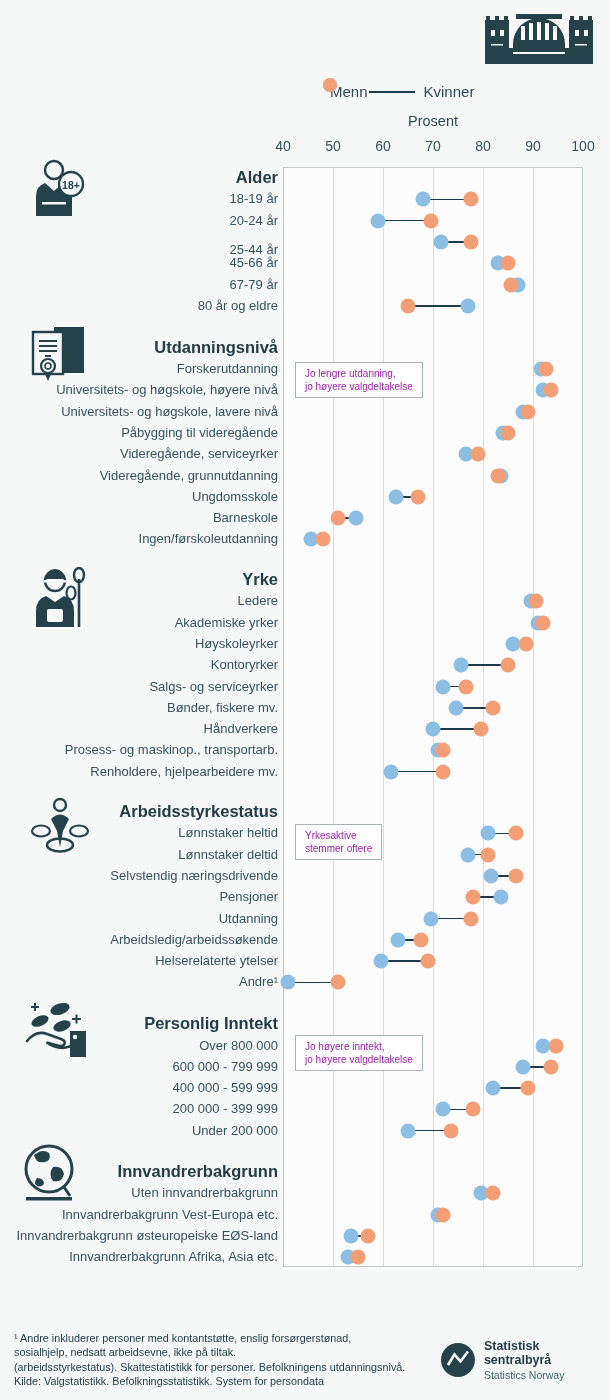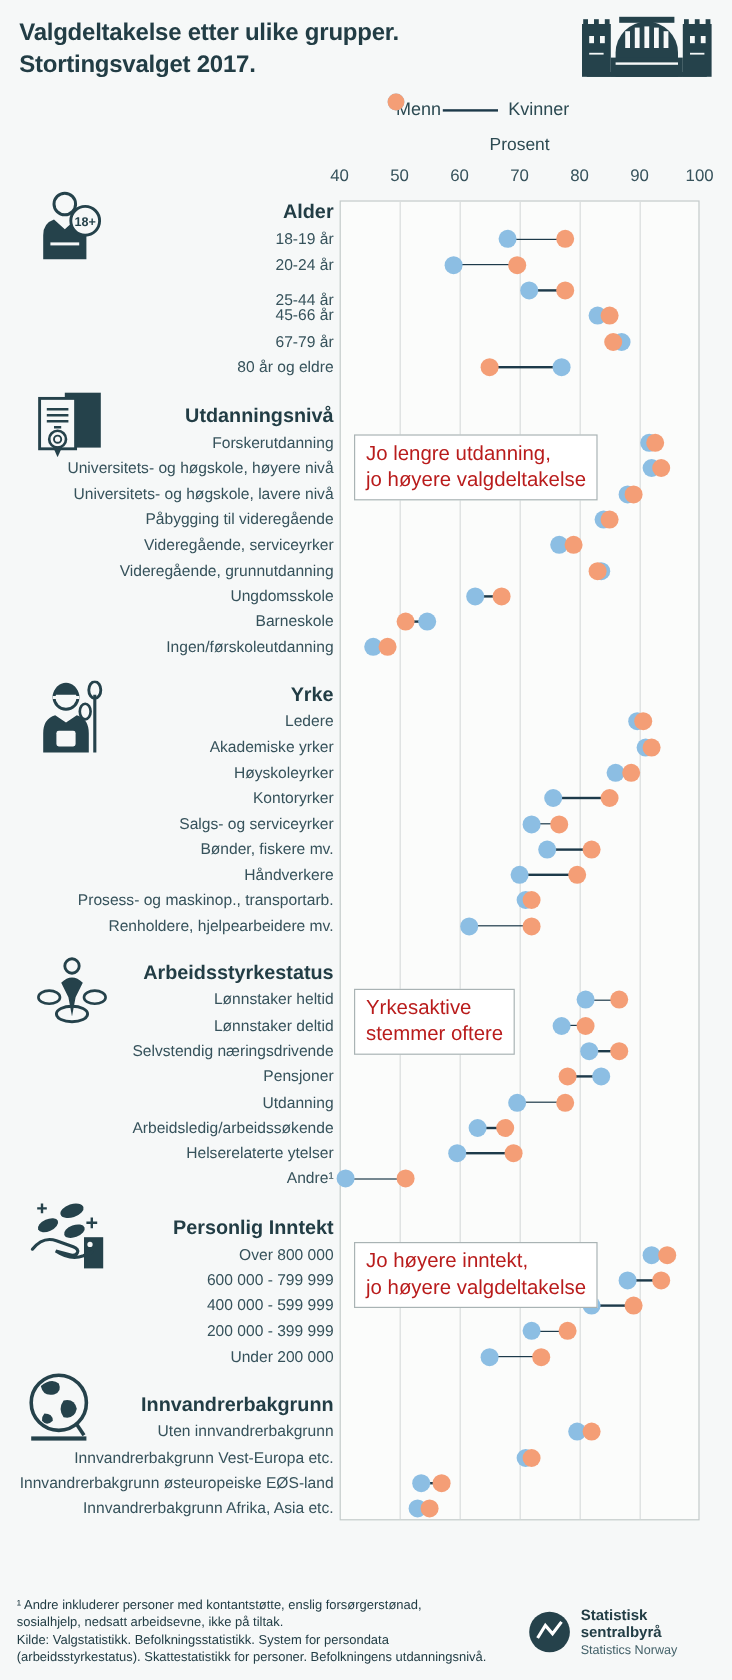--- a/index.html
+++ b/index.html
@@ -11,37 +11,33 @@
   .legend .dot{width:14px;height:14px;border-radius:50%;}
   .legend .lline{width:46px;height:2px;background:#1d3a4a;}
   .axis-title{left:283px;top:113px;width:300px;text-align:center;font-size:14.5px;color:#2c4a52;}
   .tick{position:absolute;top:138px;transform:translateX(-50%);font-size:14px;color:#37535c;}
   #plot{left:283px;top:167px;width:300px;height:1100px;background:#fbfcfb;border:1px solid #c3caca;box-sizing:border-box;}
   .grid{position:absolute;top:0;width:1px;height:1098px;background:#d9dddd;}
   .sec-header{position:absolute;right:332px;text-align:right;font-size:16.5px;font-weight:bold;color:#223d45;white-space:nowrap;height:20px;line-height:20px;}
   .row-label{position:absolute;right:332px;text-align:right;font-size:13px;color:#36525b;white-space:nowrap;height:18px;line-height:18px;}
   .dot{position:absolute;width:15px;height:15px;border-radius:50%;transform:translate(-50%,-50%);}
   .conn{position:absolute;height:1.6px;background:#1d3a4a;}
-  .ann{position:absolute;background:#ffffff;border:1px solid #a9b3b4;padding:4px 9px;font-size:17px;line-height:1.32;color:#b91c1c;white-space:nowrap;z-index:3;}
+  .ann{position:absolute;background:#ffffff;border:1px solid #a9b3b4;padding:4px 9px;font-size:10px;line-height:1.32;color:#a21caf;white-space:nowrap;z-index:3;}
   .sec-icon{position:absolute;}
   .footnote{left:14px;top:1331px;font-size:10.8px;line-height:14.4px;color:#223d45;}
   .logo{left:440px;top:1339px;display:flex;align-items:center;}
   .logo-text{margin-left:8px;}
   .logo-name{font-size:12.5px;font-weight:bold;color:#223d45;}
   .logo-sub{font-size:10.5px;color:#44626a;margin-top:2px;}
 </style>
 </head>
 <body>
 
 <div id="canvas">
 
-  <div class="abs title">
-    <div>Valgdeltakelse etter ulike grupper.</div>
-    <div>Stortingsvalget 2017.</div>
-  </div>
 
   <div class="abs" style="left:483px;top:8px;">
     <svg width="112" height="58" viewBox="0 0 112 58">
       <g fill="#25424b">
         <rect x="2" y="12" width="24" height="44"></rect>
         <rect x="3" y="8" width="4" height="5"></rect>
           <rect x="12" y="8" width="4" height="5"></rect>
           <rect x="21" y="8" width="4" height="5"></rect>
         <rect x="86" y="12" width="24" height="44"></rect>
         <rect x="87" y="8" width="4" height="5"></rect>
@@ -330,22 +326,22 @@
       </div>
       <div class="ann" style="left: 295px; top: 1035px;">
         <div>Jo høyere inntekt,</div>
         <div>jo høyere valgdeltakelse</div>
       </div>
     </div>
 
   <div class="abs footnote" id="footnote">
       <div>¹ Andre inkluderer personer med kontantstøtte, enslig forsørgerstønad,</div>
       <div>sosialhjelp, nedsatt arbeidsevne, ikke på tiltak.</div>
+      <div>(arbeidsstyrkestatus). Skattestatistikk for personer. Befolkningens utdanningsnivå.</div>
       <div>Kilde: Valgstatistikk. Befolkningsstatistikk. System for persondata</div>
-      <div>(arbeidsstyrkestatus). Skattestatistikk for personer. Befolkningens utdanningsnivå.</div>
     </div>
 
   <div class="abs logo">
     <svg width="36" height="36" viewBox="0 0 36 36">
       <circle cx="18" cy="18" r="17" fill="#25424b"></circle>
       <polyline points="8,23 14.5,12.5 20.5,19.5 28,9.5" fill="none" stroke="#ffffff" stroke-width="2.6"></polyline>
     </svg>
     <div class="logo-text">
       <div class="logo-name">Statistisk sentralbyrå</div>
       <div class="logo-sub">Statistics Norway</div>

